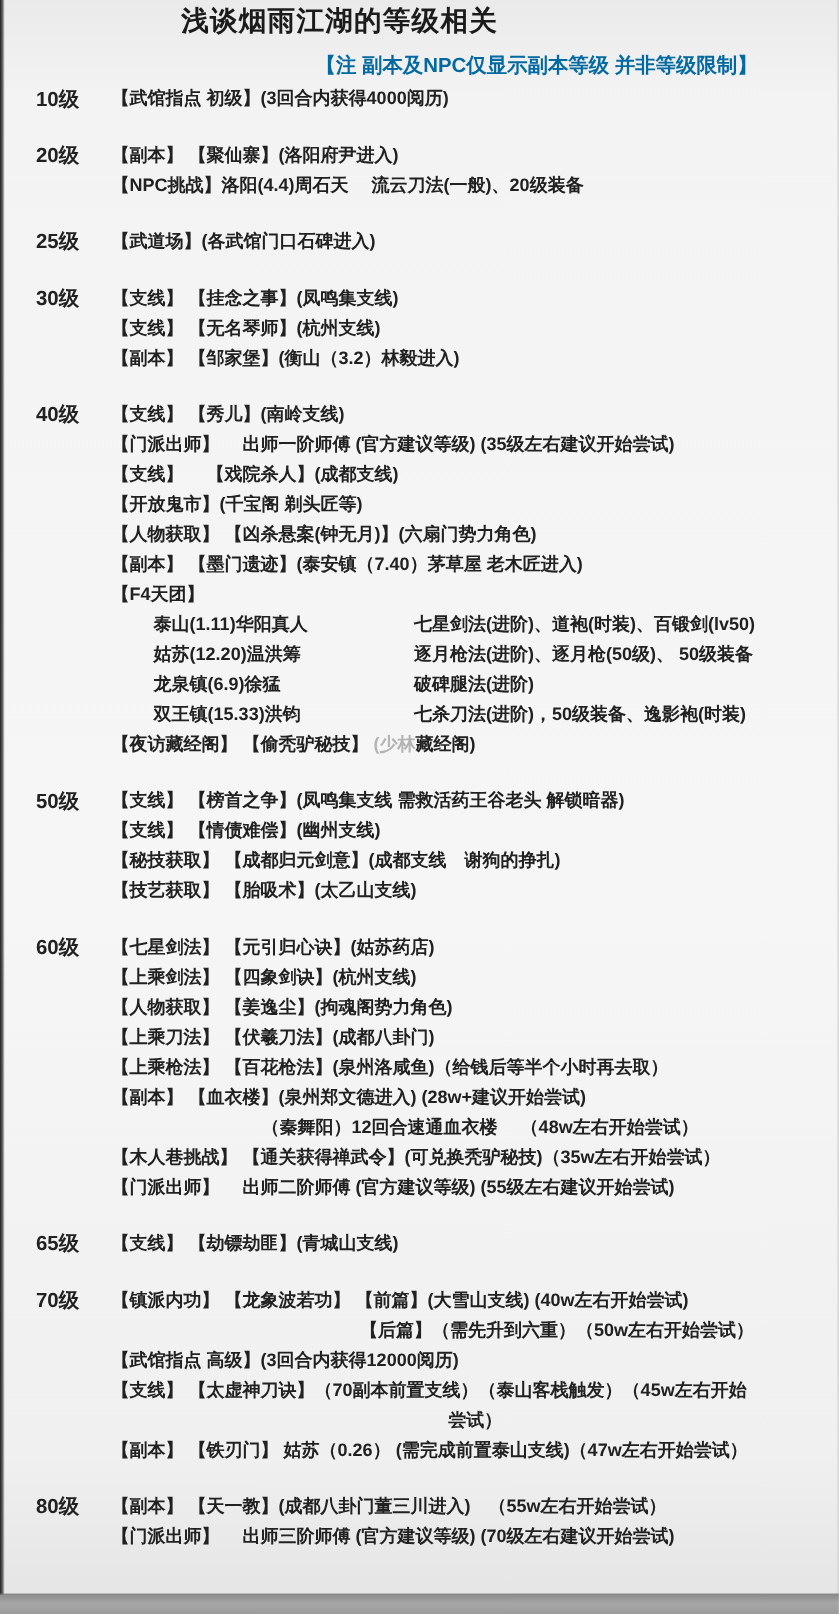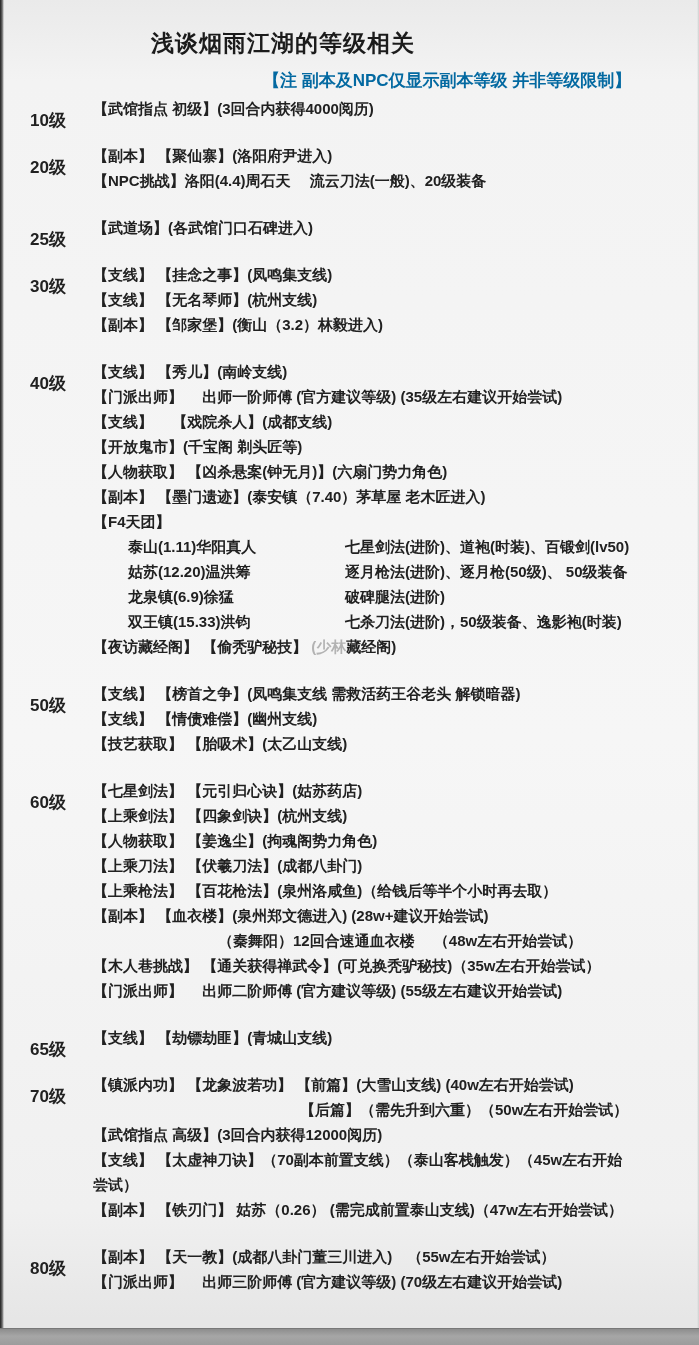--- a/index.html
+++ b/index.html
@@ -5,41 +5,41 @@
 <style>
   html,body{margin:0;padding:0;}
   body{
     width:699px;height:1345px;overflow:hidden;position:relative;
     font-family:"Liberation Sans","DejaVu Sans",sans-serif;
     background:linear-gradient(180deg,#eaeaea 0%,#f3f3f3 6%,#f6f6f6 55%,#f0f0f0 90%,#e6e6e6 98%);
     color:#212121;
   }
   .page{position:absolute;inset:0;}
   .title{
-    width:566px;text-align:center;padding-top:28px;
+    width:566px;text-align:center;padding-top:2px;
     font-size:23px;font-weight:700;color:#1b1b1b;letter-spacing:1px;
   }
   .note{
     margin:10px 0 0 263px;
     font-size:17px;font-weight:600;white-space:pre;color:#0369a1;
   }
   .doc{margin-top:4px;}
   .group{position:relative;margin-top:22px;}
   .group:first-child{margin-top:3px;}
   .level{
-    position:absolute;left:30px;top:12px;line-height:25px;
+    position:absolute;left:30px;top:0;line-height:25px;
     font-size:17px;font-weight:600;color:#212121;
   }
   .row{
     margin-left:93px;line-height:25px;font-size:15px;font-weight:600;
     white-space:pre;color:#212121;
   }
   .row.i-qin{margin-left:218px;}
   .row.i-hou{margin-left:300px;}
-  .row.i-hang{}
+  .row.i-hang{text-align:center;}
   .row.f4{margin-left:128px;display:flex;}
   .f4-name{width:217px;flex:none;white-space:pre;}
   .f4-reward{flex:1;white-space:pre;}
   .muted{color:#b3b3b3;}
   .left-edge{
     position:absolute;left:0;top:0;bottom:0;width:4px;
     background:linear-gradient(90deg,#1f1f1f 0%,#6a6a6a 55%,rgba(120,120,120,0) 100%);
   }
   .right-edge{
     position:absolute;right:0;top:0;bottom:0;width:2px;
@@ -89,20 +89,21 @@
         <div class="row f4"><span class="f4-name">泰山(1.11)华阳真人</span><span class="f4-reward">七星剑法(进阶)、道袍(时装)、百锻剑(lv50)</span></div>
         <div class="row f4"><span class="f4-name">姑苏(12.20)温洪筹</span><span class="f4-reward">逐月枪法(进阶)、逐月枪(50级)、 50级装备</span></div>
         <div class="row f4"><span class="f4-name">龙泉镇(6.9)徐猛</span><span class="f4-reward">破碑腿法(进阶)</span></div>
         <div class="row f4"><span class="f4-name">双王镇(15.33)洪钧</span><span class="f4-reward">七杀刀法(进阶)，50级装备、逸影袍(时装)</span></div>
         <div class="row"><span>【夜访藏经阁】 【偷秃驴秘技】 </span><span class="muted">(少林</span><span>藏经阁)</span></div>
       </div>
       <div class="group">
         <div class="level">50级</div>
         <div class="row">【支线】 【榜首之争】(凤鸣集支线 需救活药王谷老头 解锁暗器)</div>
         <div class="row">【支线】 【情债难偿】(幽州支线)</div>
+        <div class="row">【秘技获取】 【成都归元剑意】(成都支线　谢狗的挣扎)</div>
         <div class="row">【技艺获取】 【胎吸术】(太乙山支线)</div>
       </div>
       <div class="group">
         <div class="level">60级</div>
         <div class="row">【七星剑法】 【元引归心诀】(姑苏药店)</div>
         <div class="row">【上乘剑法】 【四象剑诀】(杭州支线)</div>
         <div class="row">【人物获取】 【姜逸尘】(拘魂阁势力角色)</div>
         <div class="row">【上乘刀法】 【伏羲刀法】(成都八卦门)</div>
         <div class="row">【上乘枪法】 【百花枪法】(泉州洛咸鱼)（给钱后等半个小时再去取）</div>
         <div class="row">【副本】 【血衣楼】(泉州郑文德进入) (28w+建议开始尝试)</div>

